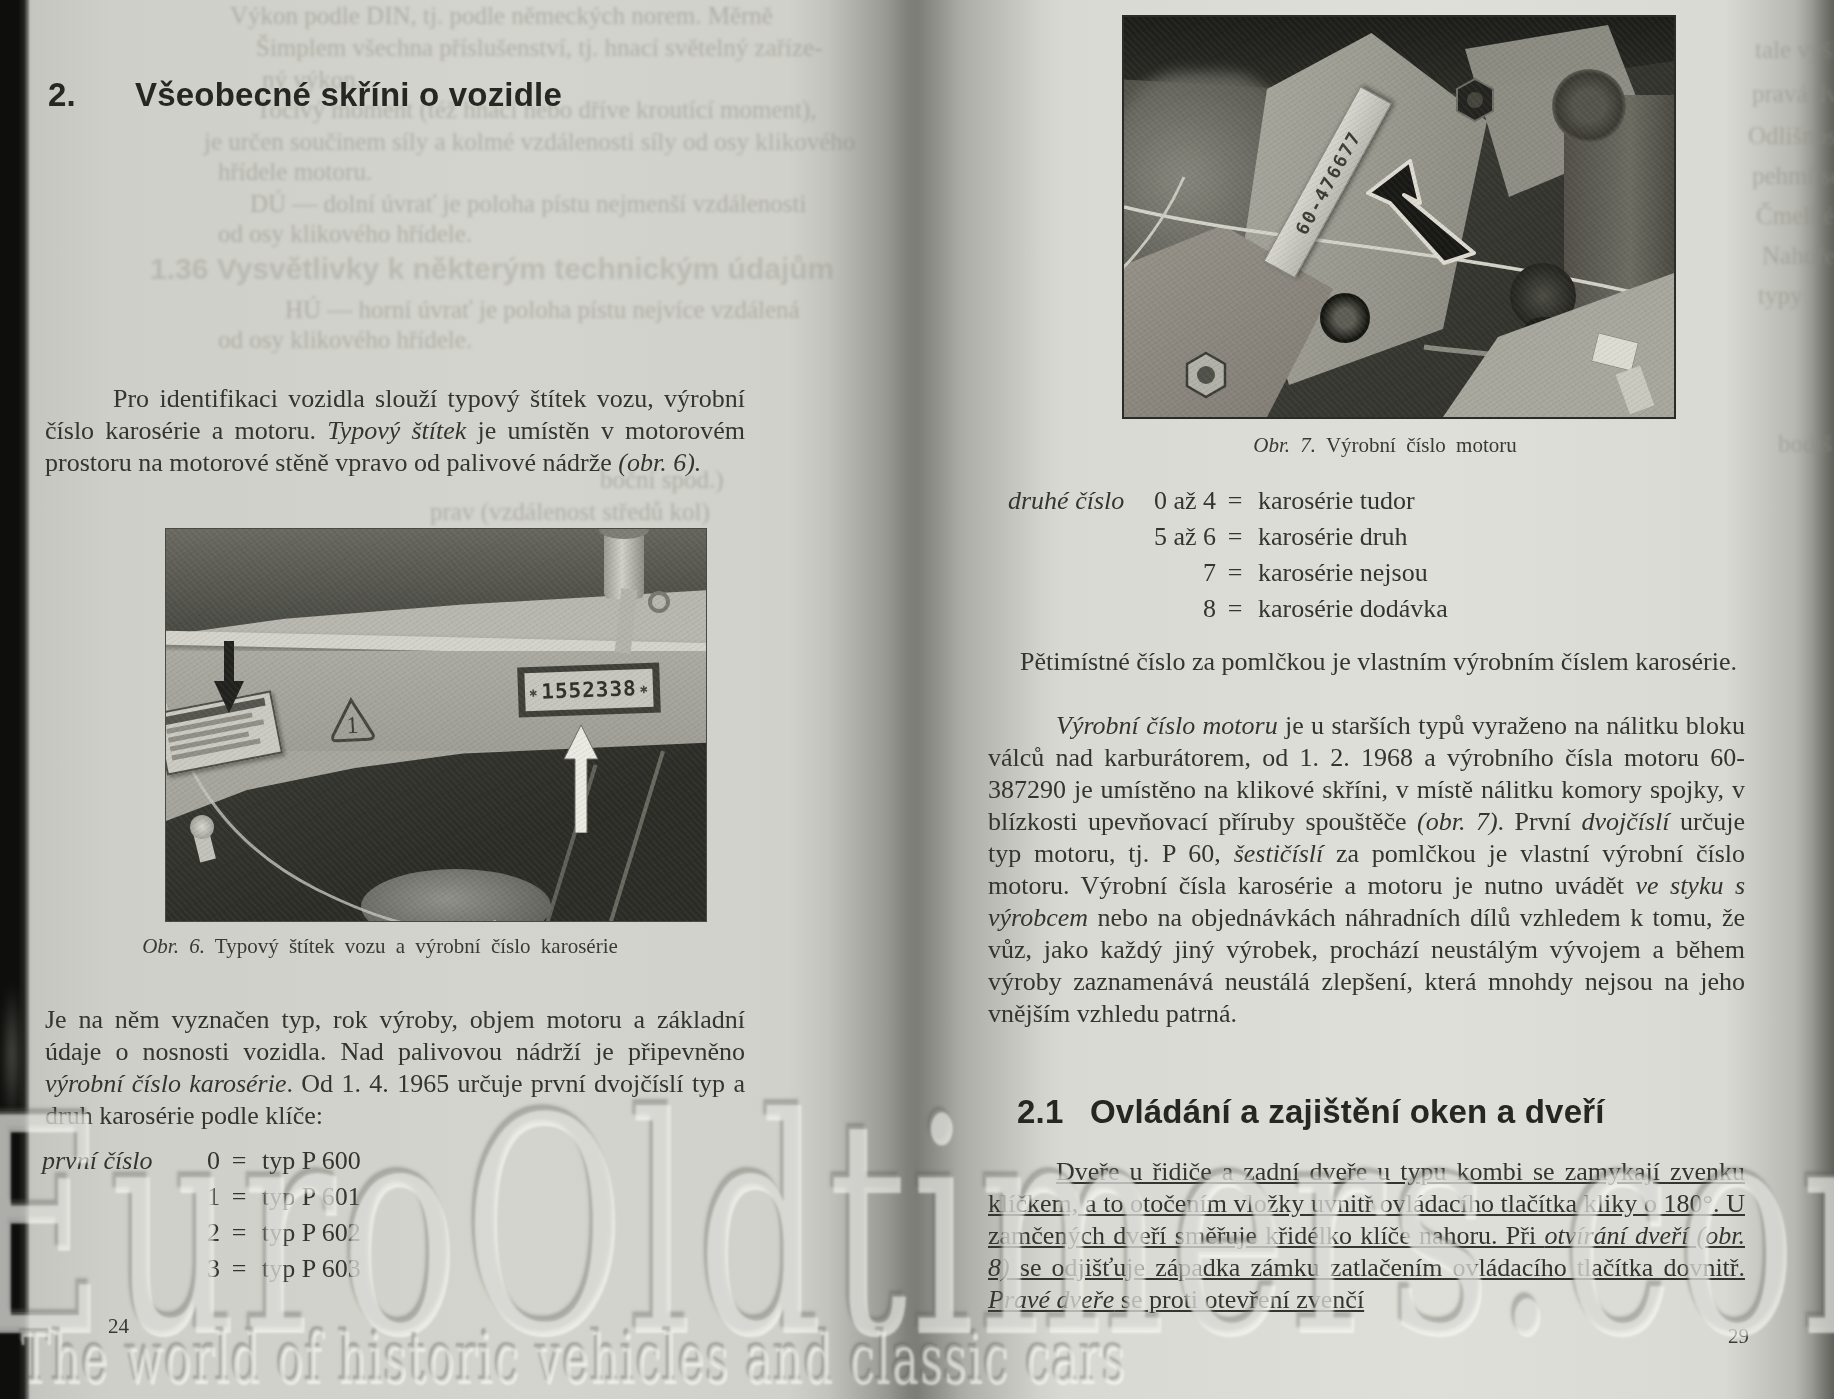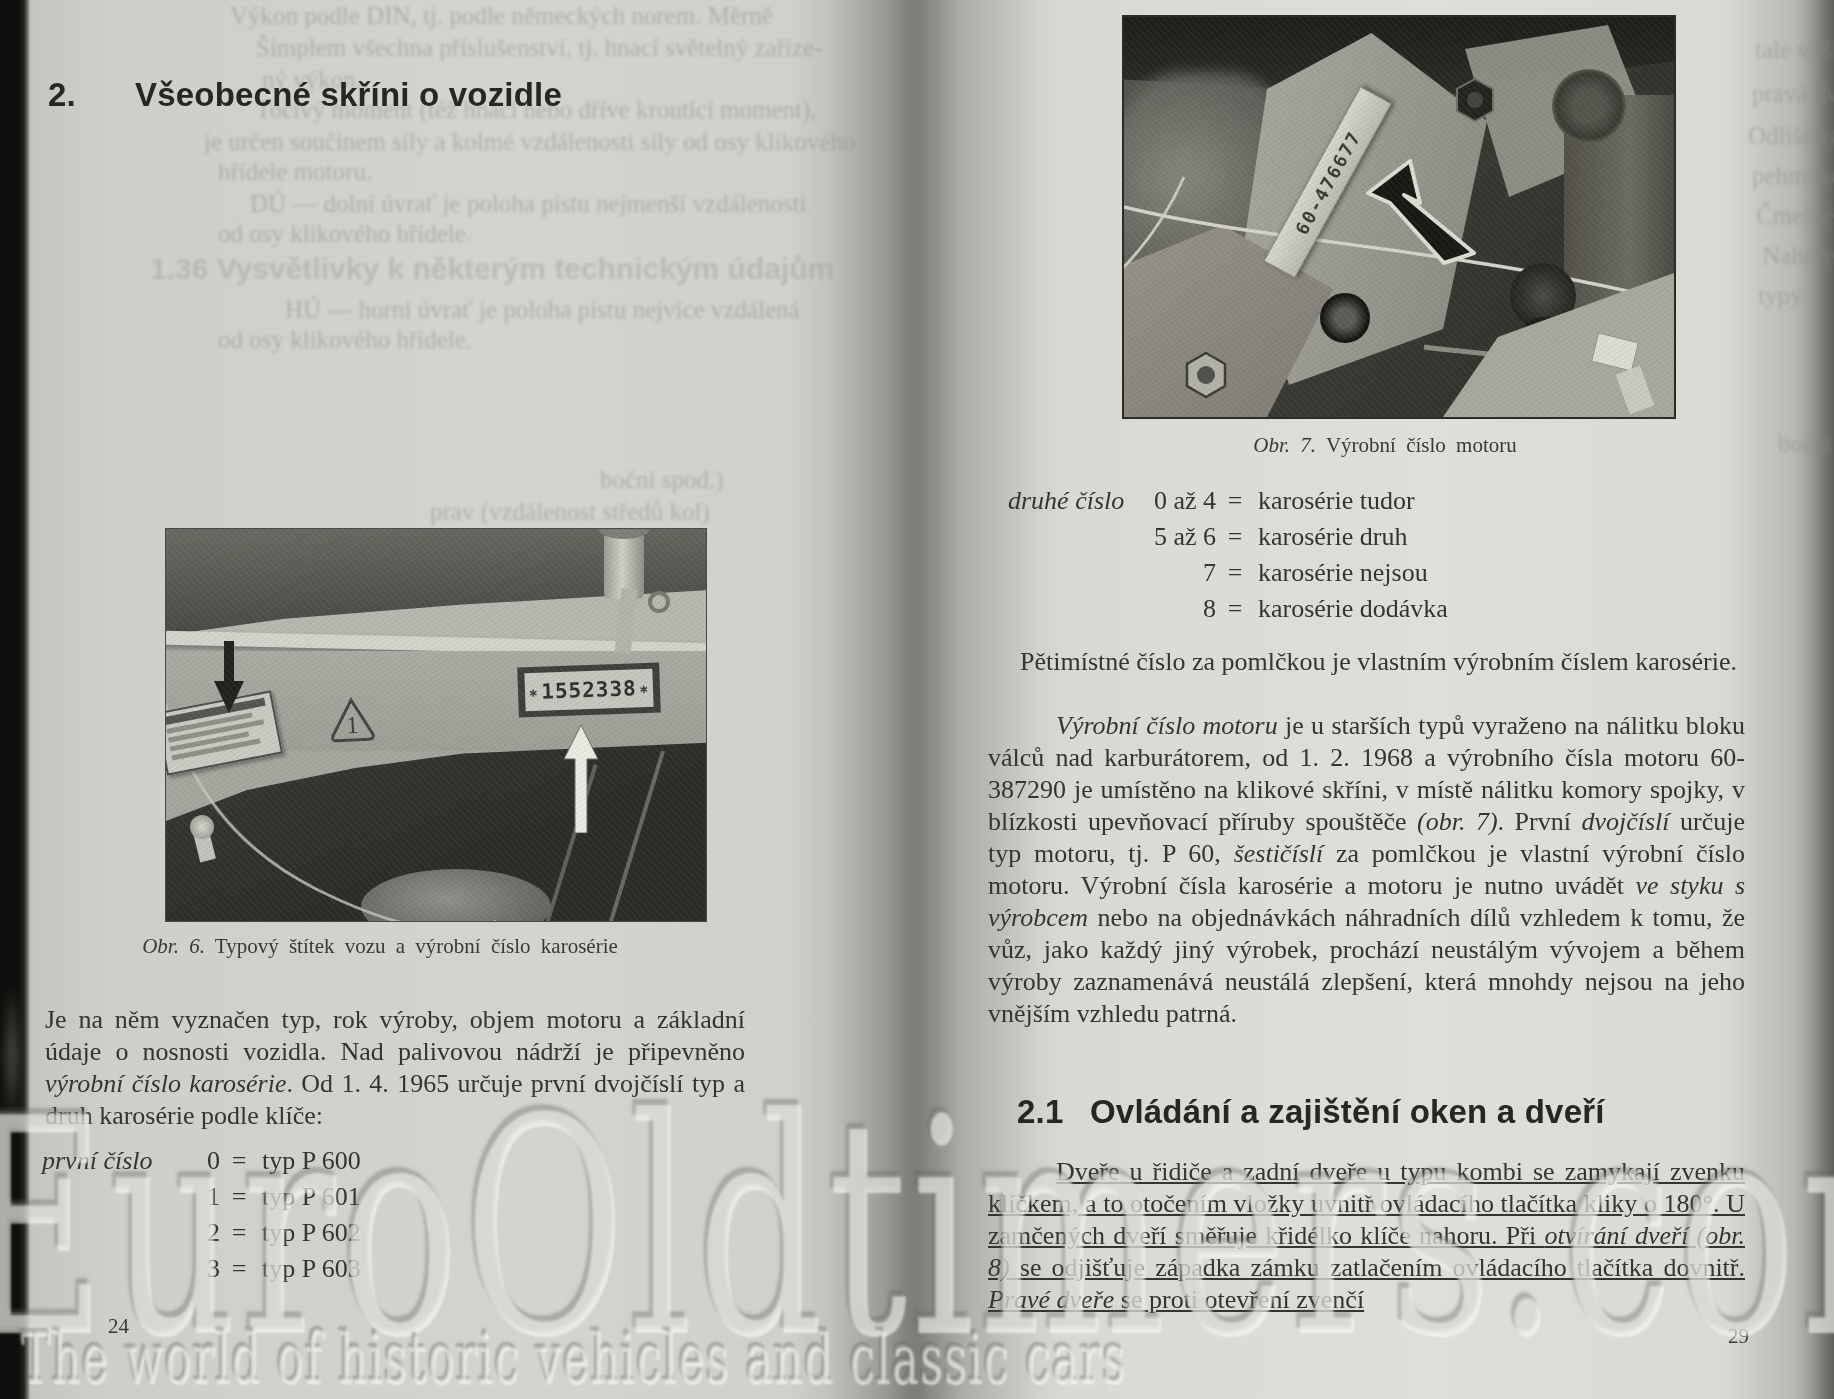--- a/index.html
+++ b/index.html
@@ -157,20 +157,21 @@
       <div class="ghost-line" style="left: 1756px; top: 202px;">Čmelí é</div>
       <div class="ghost-line" style="left: 1762px; top: 242px;">Nahoře</div>
       <div class="ghost-line" style="left: 1758px; top: 282px;">typy</div>
       <div class="ghost-line" style="left: 1778px; top: 430px;">bodiš</div>
     </div>
 
   <div class="heading h-left">
     <span class="h-num">2.</span><span class="h-title">Všeobecné skříni o vozidle</span>
   </div>
 
+  <p class="body para1L indent"><span>Pro identifikaci vozidla slouží typový štítek vozu, výrobní číslo karosérie a motoru. </span><span class="it">Typový štítek</span><span> je umístěn v motorovém prostoru na motorové stěně vpravo od palivové nádrže </span><span class="it">(obr. 6).</span></p>
 
   <div class="abs fig6">
     <div class="abs f6-lightband"></div>
     <div class="abs f6-topdark"></div>
     <div class="abs f6-rail"></div>
     <div class="abs f6-wallshade"></div>
     <div class="abs f6-tank"></div>
     <div class="abs f6-cap"></div>
     <div class="abs f6-seam1"></div>
     <div class="abs f6-seam2"></div>

